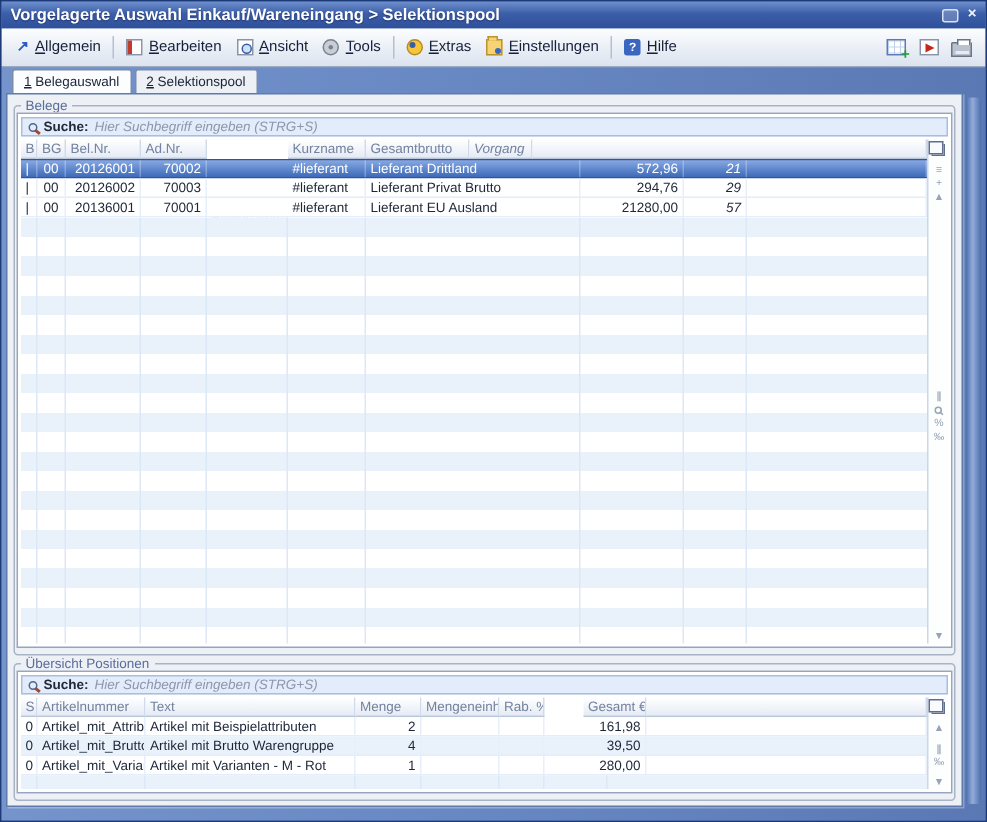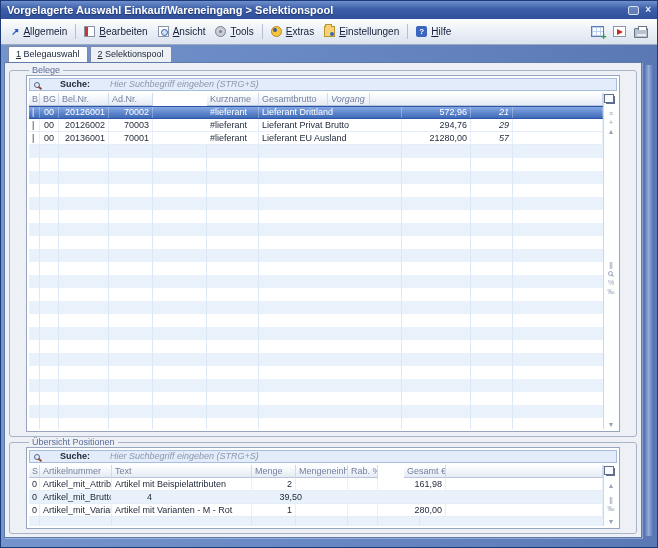--- a/index.html
+++ b/index.html
@@ -56,27 +56,27 @@
   .tab{height:16px;line-height:14px;padding:0 7px;font-size:9px;color:#1b2438;
     border:1px solid #7c8baa;border-bottom:none;border-radius:2px 2px 0 0;margin-right:2px;}
   .tab.t1{background:#fcfdfe;}
   .tab.t2{background:#edf0f4;}
   .pane{position:absolute;top:17px;left:3px;right:15px;bottom:9px;z-index:2;
     background:#edf0f4;border:1px solid #5e7bab;box-shadow:1px 1px 0 rgba(255,255,255,.3);
     display:flex;flex-direction:column;padding:2px 4px 3px;}
   .framebar{position:absolute;top:20px;right:3px;bottom:11px;width:10px;z-index:1;border-radius:3px;
     background:linear-gradient(90deg,#4e6fae,#93acd9 45%,#4e6fae);}
   
-  fieldset.fs{border:1px solid #a9b3c6;border-radius:3px;margin:0;padding:0 16px 4px;min-height:0;background:transparent;}
+  fieldset.fs{border:1px solid #a9b3c6;border-radius:3px;margin:0;padding:0 1px 4px;min-height:0;background:transparent;}
   legend{font-size:9px;color:#5a6d9a;padding:0 3px;margin-left:3px;}
   .fs1{flex:1;display:flex;flex-direction:column;margin-bottom:3px;}
   .fs2{height:97px;flex:none;display:flex;flex-direction:column;}
   .panel{flex:1;background:#fff;border:1px solid #97a5bf;padding:2px;display:flex;flex-direction:column;min-height:0;}
   
-  .searchbar{height:13px;flex:none;background:#e3ecfa;border:1px solid #a9bede;display:flex;align-items:center;gap:20px;padding:0 4px;margin-bottom:2px;font-size:9px;}
+  .searchbar{height:13px;flex:none;background:#e3ecfa;border:1px solid #a9bede;display:flex;align-items:center;gap:4px;padding:0 4px;margin-bottom:2px;font-size:9px;}
   .mag{width:6px;height:6px;border:1px solid #51658e;border-radius:50%;position:relative;flex:none;}
   .mag::after{content:"";position:absolute;width:4px;height:2px;background:#9c4a38;right:-3px;bottom:-2px;transform:rotate(40deg);}
   .s-label{font-weight:bold;color:#20283a;line-height:11px;}
   .s-ph{font-style:italic;color:#8d97ac;line-height:11px;}
   
   .gridwrap{flex:1;display:flex;min-height:0;}
   .gmain{flex:1;display:flex;flex-direction:column;min-width:0;}
   .thead{display:flex;height:13px;flex:none;}
   .th{height:13px;line-height:12px;padding:0 3px;font-size:9px;color:#74829f;text-align:left;
     background:linear-gradient(#ffffff,#e5ebf5);border-right:1px solid #cfdaeb;border-bottom:1px solid #b9c6da;
@@ -301,20 +301,21 @@
                 <span class="td p-menge num">2</span>
                 <span class="td p-einheit"></span>
                 <span class="td p-rab"></span>
                 <span class="td p-ges num">161,98</span>
                 <span class="td fill"></span>
               </div>
 
               <div class="tr alt">
                 <span class="td p-s">0</span>
                 <span class="td p-art">Artikel_mit_Brutto_WG</span>
+                <span class="td p-text">Artikel mit Brutto Warengruppe</span>
                 <span class="td p-menge num">4</span>
                 <span class="td p-einheit"></span>
                 <span class="td p-rab"></span>
                 <span class="td p-ges num">39,50</span>
                 <span class="td fill"></span>
               </div>
 
               <div class="tr">
                 <span class="td p-s">0</span>
                 <span class="td p-art">Artikel_mit_Varianten.</span>

